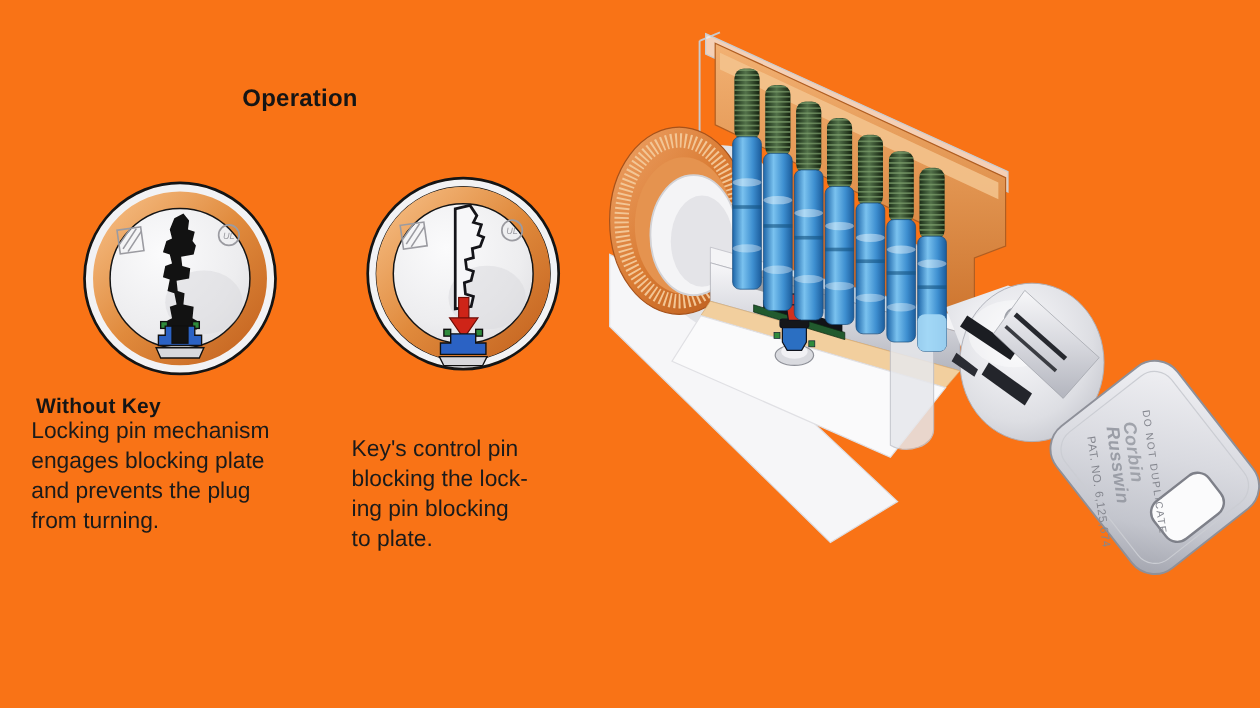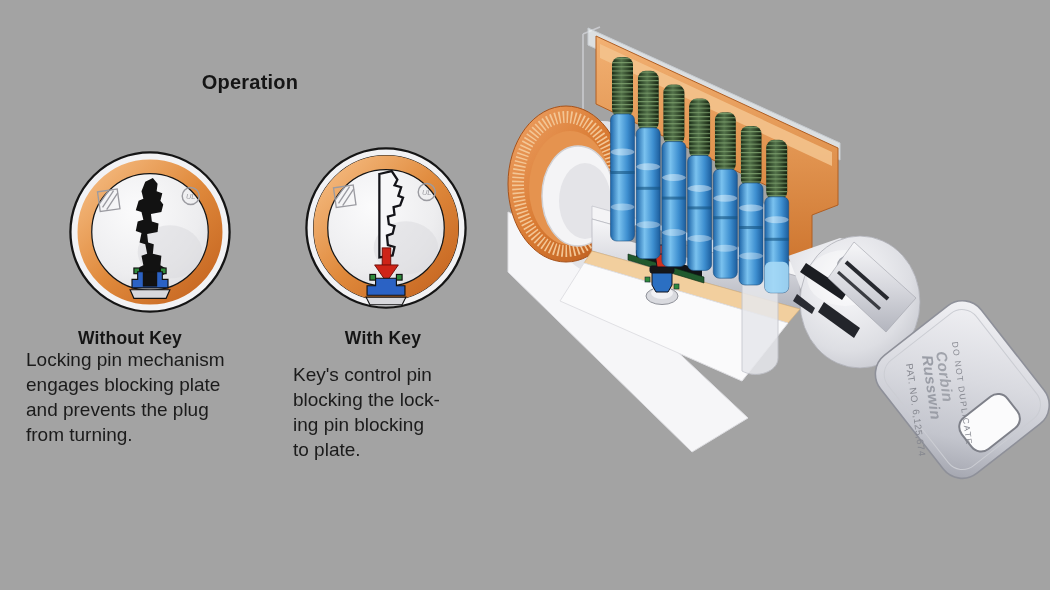--- a/index.html
+++ b/index.html
@@ -1,23 +1,23 @@
 <!DOCTYPE html>
 <html><head>
 <meta charset="utf-8">
 <style>
   html,body{margin:0;padding:0;background:#fff;}
-  .stage{position:relative;width:1050px;height:590px;background:#a3a3a3;overflow:hidden;
+  .stage{position:relative;width:1050px;height:590px;background:#f97316;overflow:hidden;
          font-family:"Liberation Sans",sans-serif;color:#111;}
   .op-title{position:absolute;left:155px;top:71px;width:190px;text-align:center;
             font-size:20px;font-weight:bold;letter-spacing:.2px;color:#151515;}
   .fig-circle{position:absolute;width:180px;height:180px;}
   .fig1{left:60px;top:142px;}
   .fig2{left:296px;top:138px;}
-  .fig-heading{position:absolute;width:200px;text-align:center;font-size:17.5px;
+  .fig-heading{position:absolute;width:200px;text-align:left;font-size:17.5px;
                font-weight:bold;color:#151515;letter-spacing:.2px;}
   .h1{left:30px;top:328px;}
   .h2{left:283px;top:328px;}
   .fig-desc{position:absolute;font-family:Liberation Sans, sans-serif;font-size:19px;
             line-height:25px;color:#1b1b1b;}
   .d1{left:26px;top:347px;width:230px;}
   .d2{left:293px;top:362px;width:210px;}
   .illu{position:absolute;left:480px;top:0;width:570px;height:590px;}
   svg text{font-family:"Liberation Sans",sans-serif;}
 </style>
@@ -100,21 +100,20 @@
   </svg>
 
   <div class="fig-heading h1">Without Key</div>
   <div class="fig-desc d1">
     <div>Locking pin mechanism</div>
     <div>engages blocking plate</div>
     <div>and prevents the plug</div>
     <div>from turning.</div>
   </div>
 
-  <div class="fig-heading h2">With Key</div>
   <div class="fig-desc d2">
     <div>Key's control pin</div>
     <div>blocking the lock-</div>
     <div>ing pin blocking</div>
     <div>to plate.</div>
   </div>
 
   <svg class="illu" viewBox="480 0 570 590">
     <defs>
       <linearGradient id="slabG" x1="0" y1="0" x2="0" y2="1">

